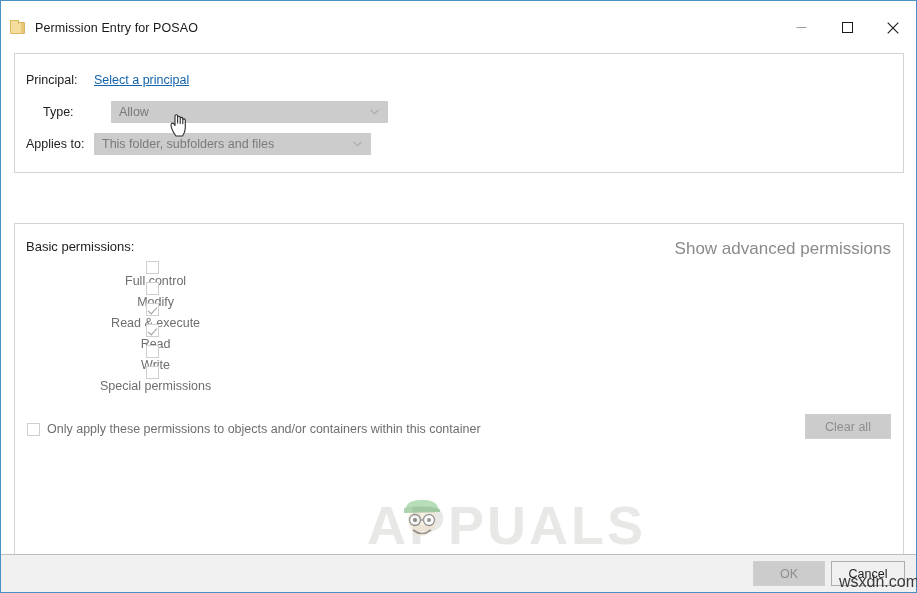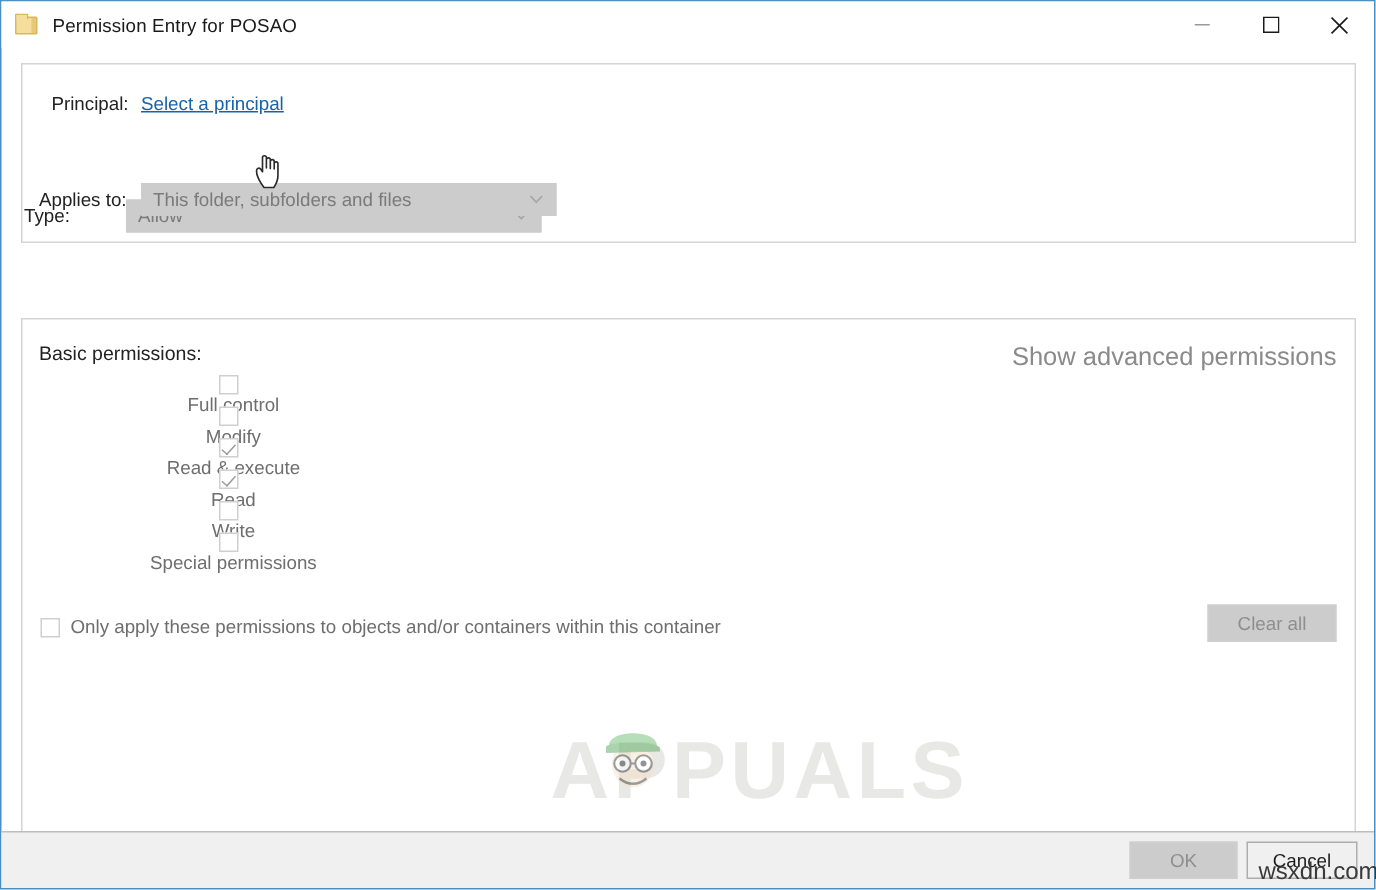--- a/index.html
+++ b/index.html
@@ -25,20 +25,21 @@
   }
 
   
   .titlebar {
     height: 31px;
     flex: 0 0 31px;
     background: #ffffff;
     display: flex;
     align-items: center;
     position: relative;
+    margin-top: 11px;
   }
   .title-icon {
     width: 16px; height: 14px;
     margin-left: 9px;
     position: relative;
   }
   .folder {
     position: absolute;
     left: 0; top: 1px;
     width: 15px; height: 12px;
@@ -96,22 +97,22 @@
     width: 890px; height: 120px;
     border: 1px solid #d4d4d4;
     background: #ffffff;
   }
   .form-row {
     position: absolute;
     display: flex;
     align-items: center;
     height: 22px;
   }
-  .row-principal { left: 11px; top: 15px; text-align: center; }
-  .row-type      { left: 1px; top: 47px; margin-top: 43px; }
+  .row-principal { left: 11px; top: 15px; }
+  .row-type      { left: 28px; top: 47px; }
   .row-applies   { left: 11px; top: 79px; }
 
   .field-label {
     font-size: 12.5px;
     color: #222222;
     width: 68px;
     flex: 0 0 68px;
   }
   .link {
     font-size: 12.5px;

